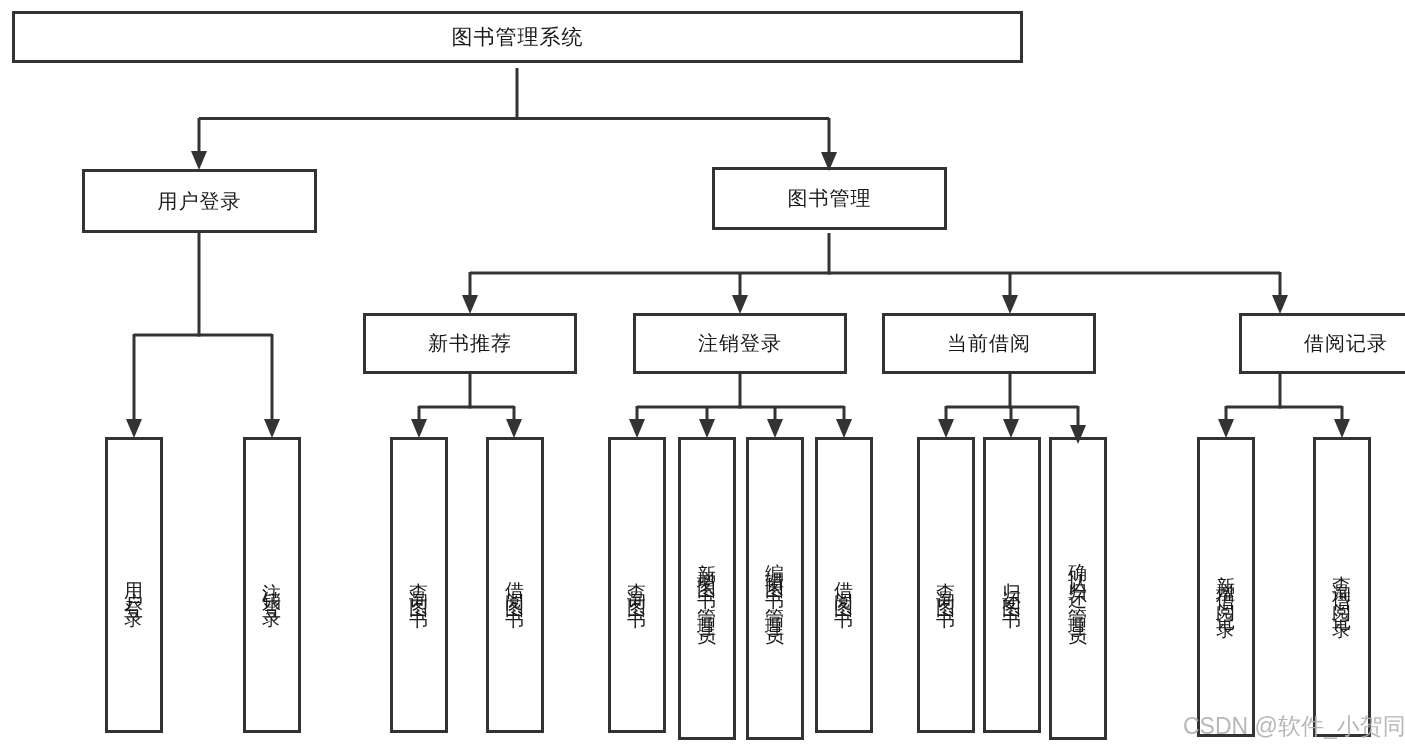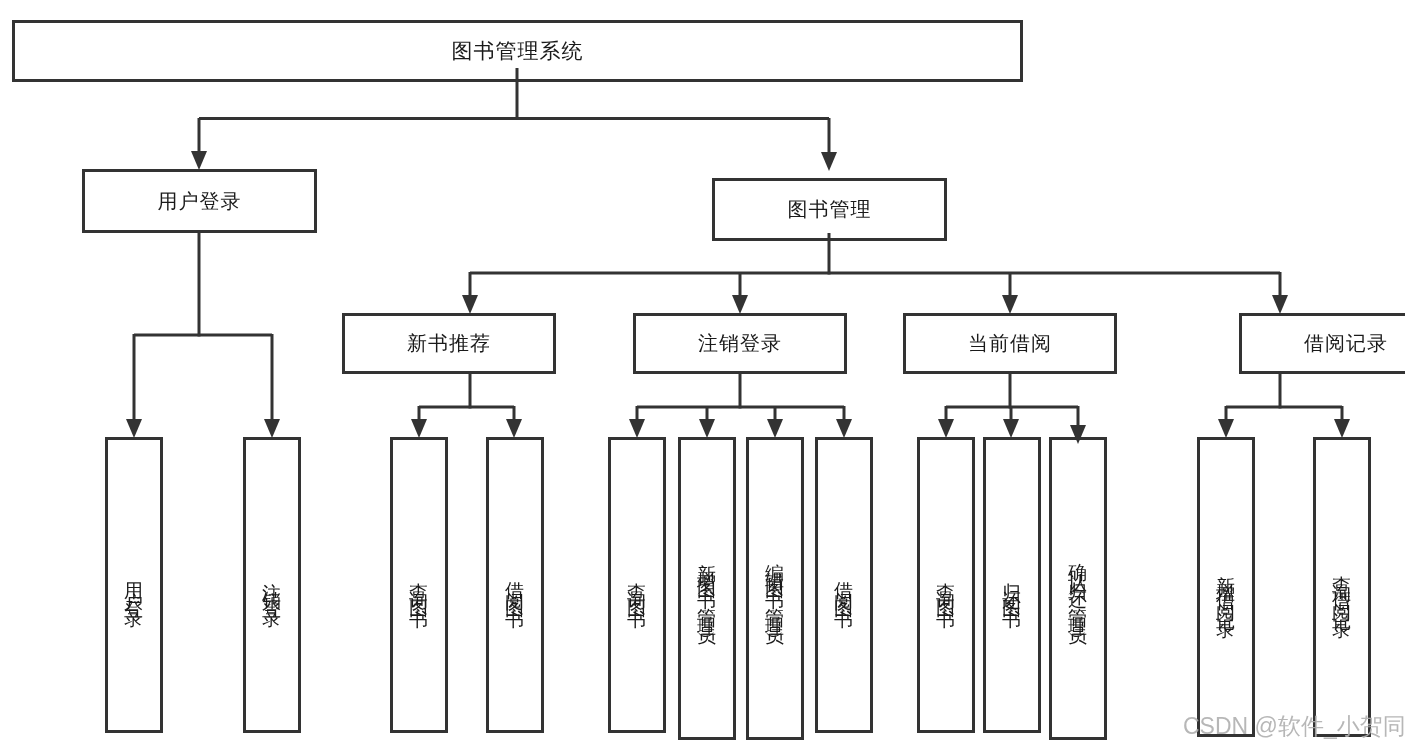--- a/index.html
+++ b/index.html
@@ -5,23 +5,23 @@
   html,body{margin:0;padding:0;background:#ffffff;}
   .canvas{
     position:relative;width:1405px;height:747px;background:#ffffff;overflow:hidden;
     font-family:"Liberation Sans","DejaVu Sans",sans-serif;color:#1a1a1a;
   }
   .box{
     position:absolute;background:#ffffff;border:3px solid #333333;box-sizing:border-box;
     display:flex;align-items:center;justify-content:center;
     font-size:20px;letter-spacing:1px;white-space:nowrap;
   }
-  .root{left:12px;top:20px;width:1011px;height:62px;font-size:21px;}
+  .root{left:12px;top:11px;width:1011px;height:52px;font-size:21px;}
   .lvl2a{left:82px;top:169px;width:235px;height:64px;}
-  .lvl2b{left:712px;top:178px;width:235px;height:63px;}
+  .lvl2b{left:712px;top:167px;width:235px;height:63px;}
   .lvl3{top:313px;width:214px;height:61px;}
   .vbox{
     top:437px;width:58px;height:296px;
     writing-mode:vertical-rl;text-orientation:mixed;
     font-size:19px;letter-spacing:9px;line-height:1;
   }
   .tall{height:303px;}
   .med{height:300px;}
   svg.wires{position:absolute;left:0;top:0;pointer-events:none;}
   .watermark{
@@ -33,23 +33,23 @@
 </head>
 <body>
 
 <div class="canvas">
 
   <div class="box root">图书管理系统</div>
 
   <div class="box lvl2a">用户登录</div>
   <div class="box lvl2b">图书管理</div>
 
-  <div class="box lvl3" style="left:342px">新书推荐</div>
+  <div class="box lvl3" style="left:363px">新书推荐</div>
   <div class="box lvl3" style="left:633px">注销登录</div>
-  <div class="box lvl3" style="left:903px">当前借阅</div>
+  <div class="box lvl3" style="left:882px">当前借阅</div>
   <div class="box lvl3" style="left:1239px">借阅记录</div>
 
   <div class="box vbox" style="left:105px">用户登录</div>
   <div class="box vbox" style="left:243px">注销登录</div>
 
   <div class="box vbox" style="left:390px">查询图书</div>
   <div class="box vbox" style="left:486px">借阅图书</div>
 
   <div class="box vbox" style="left:608px">查询图书</div>
   <div class="box vbox tall" style="left:678px">新增图书（管理员）</div>

